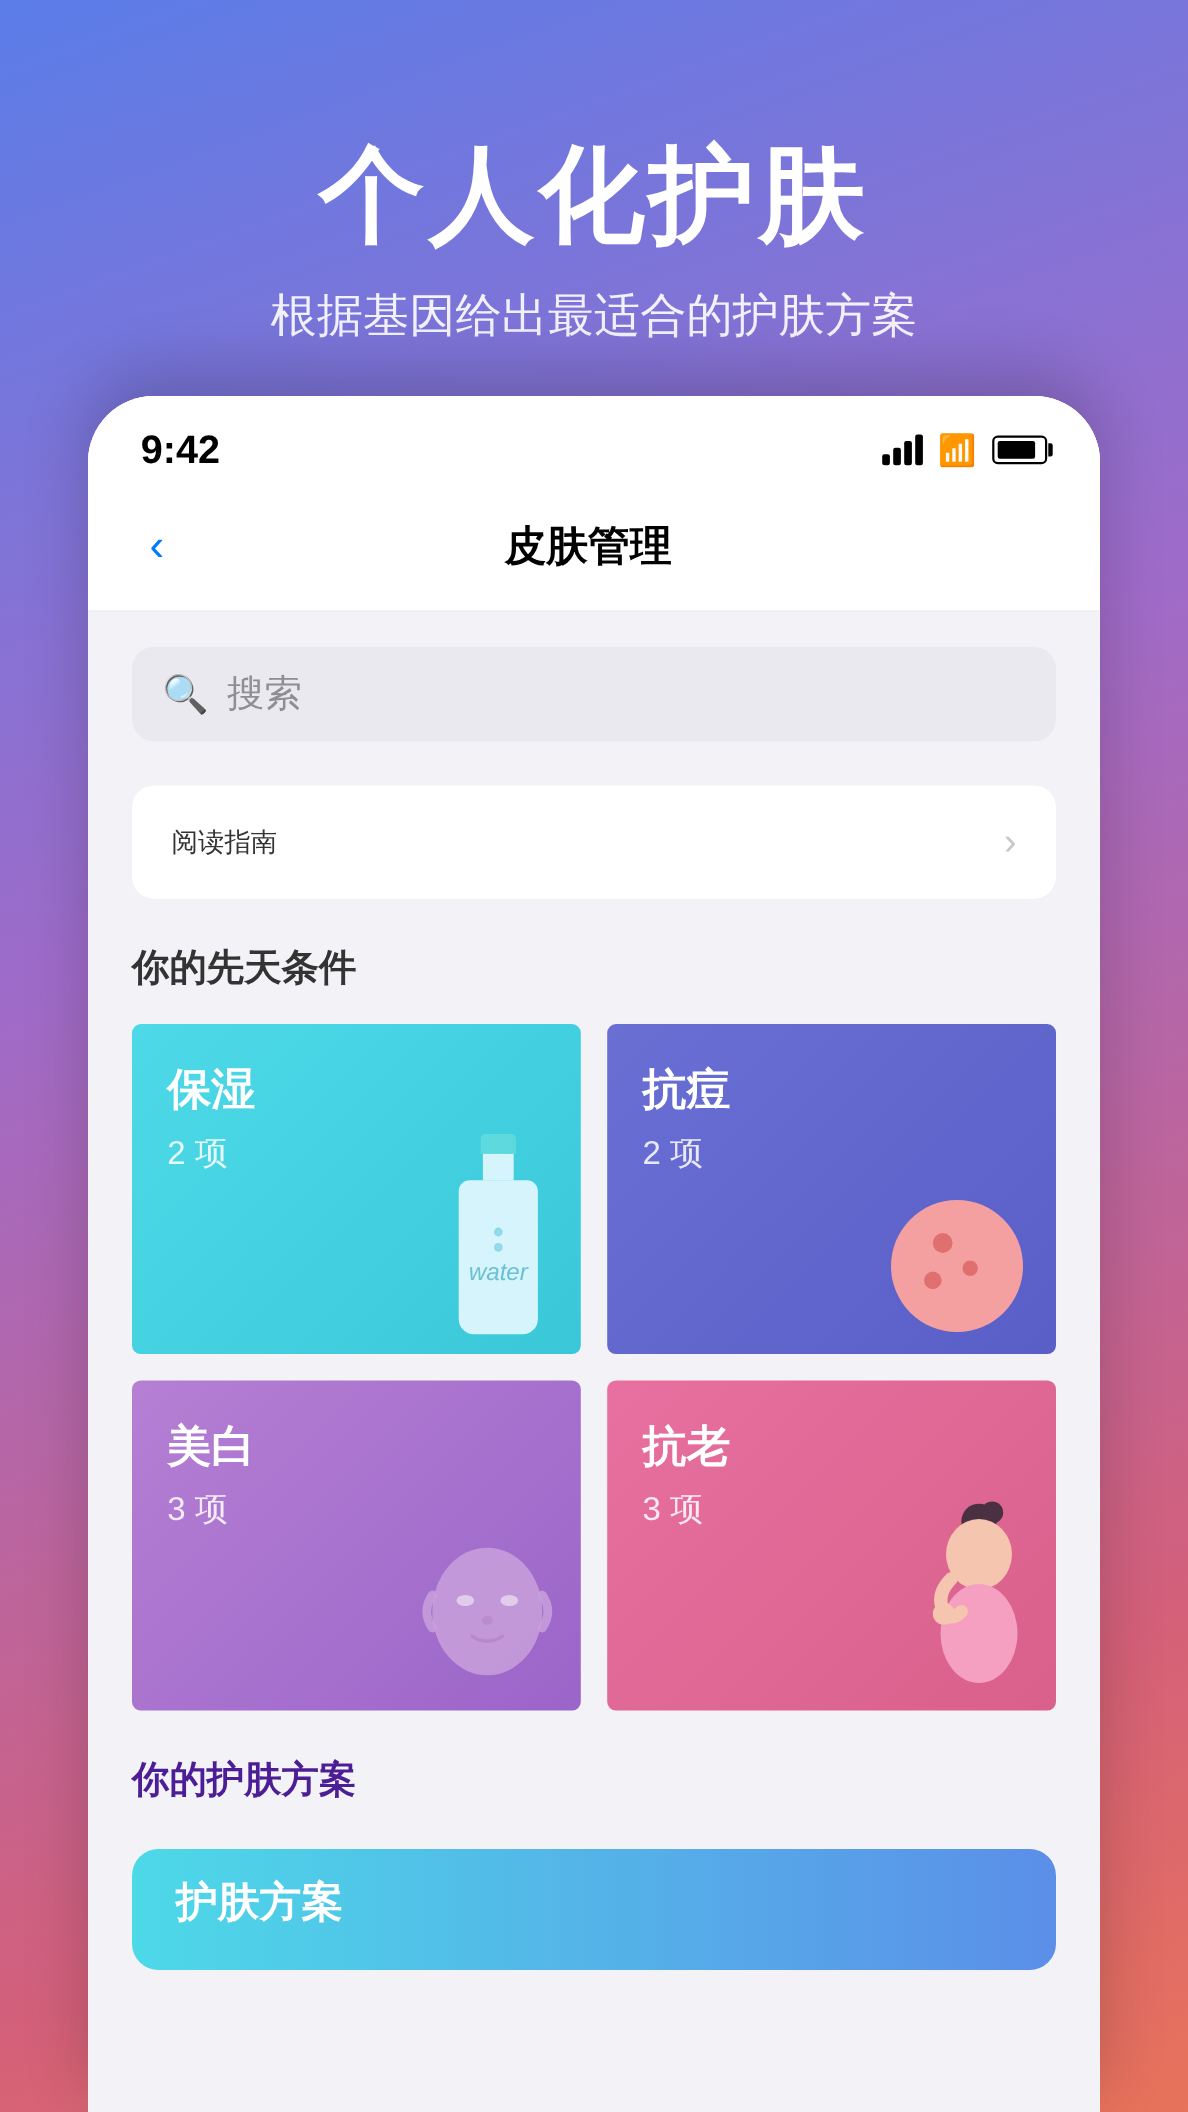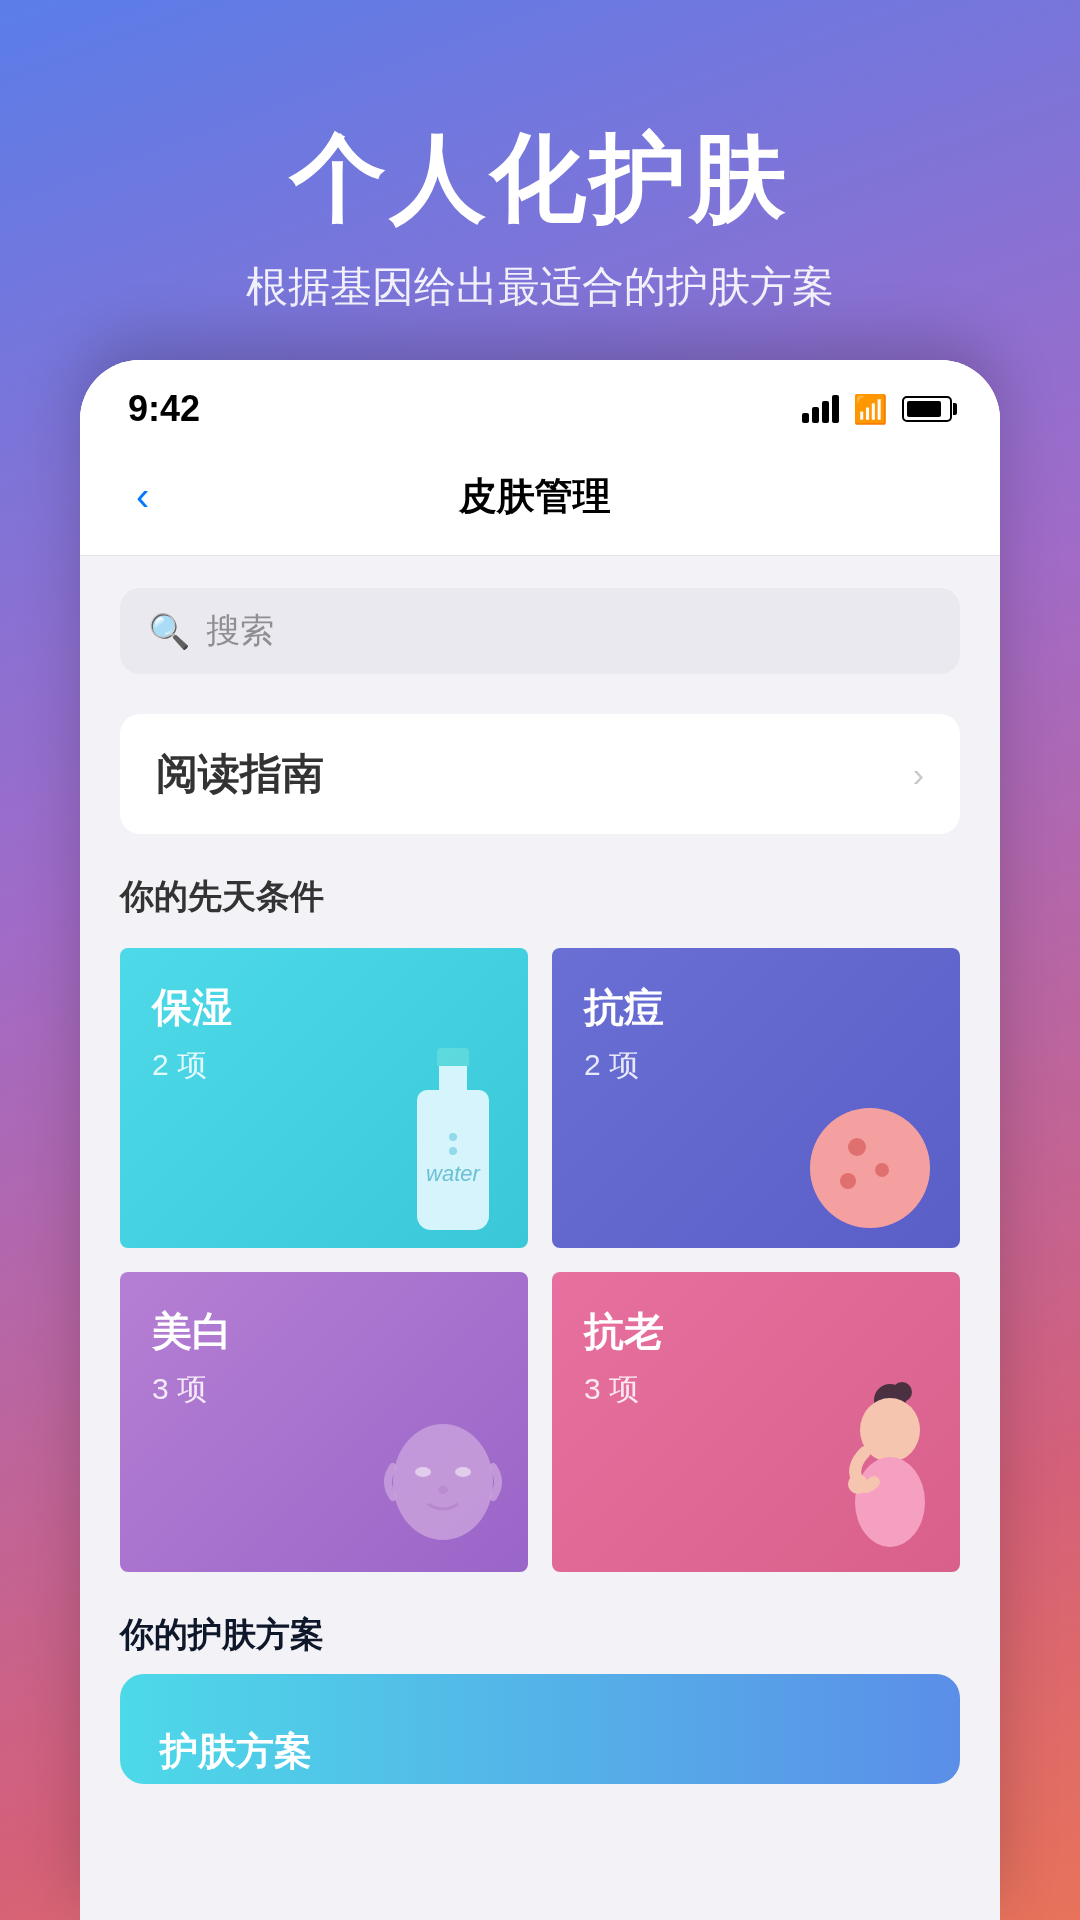--- a/index.html
+++ b/index.html
@@ -185,23 +185,23 @@
       background: #ffffff;
       border-radius: 20px;
       padding: 32px 36px;
       margin-bottom: 40px;
       display: flex;
       justify-content: space-between;
       align-items: center;
     }
 
     .guide-title {
-      font-size: 42px;
+      font-size: 24px;
       color: #333;
-      font-weight: 700;
+      font-weight: 400;
     }
 
     
     .section-label {
       font-size: 34px;
       font-weight: 600;
       color: #333;
       margin-bottom: 28px;
     }
 
@@ -338,31 +338,31 @@
       bottom: 0;
       right: 20px;
       width: 110px;
       height: 200px;
     }
 
     
     .bottom-section-label {
       font-size: 34px;
       font-weight: 600;
-      color: #0f172a;
-      margin-bottom: 16px;
+      color: #4c1d95;
+      margin-bottom: 40px;
     }
 
     .skincare-card {
       background: linear-gradient(90deg, #4dd9e8, #5b8ee8);
       border-radius: 24px;
-      padding: 52px 40px;
+      padding: 36px 40px;
       height: 110px;
       display: flex;
-      align-items: flex-start;
+      align-items: flex-end;
     }
 
     .skincare-card-title {
       font-size: 38px;
       font-weight: 600;
       color: #ffffff;
     }
   </style>
 </head>
 <body>

